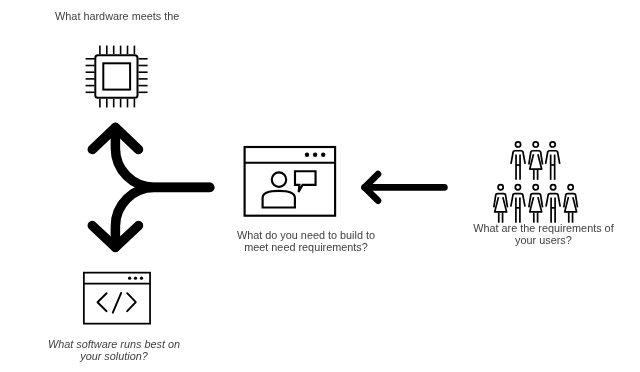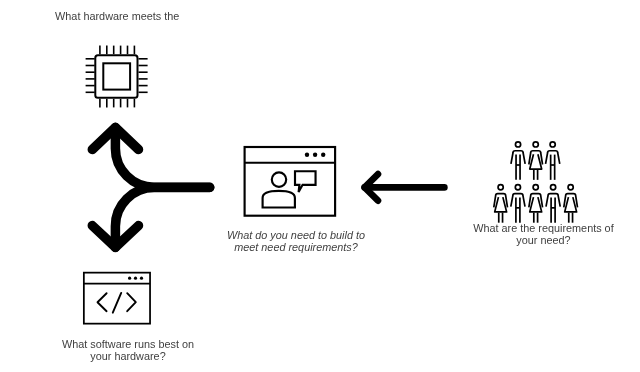--- a/index.html
+++ b/index.html
@@ -125,28 +125,28 @@
         <use href="#person-man-glyph" x="553.1" y="187.25"></use>
         <use href="#person-woman-glyph" x="570.65" y="187.25"></use>
       </g>
     </g>
   </svg>
 
   <div class="cap" style="left:117.2px;top:10.1px;">
     <div>What hardware meets the</div>
   </div>
 
-  <div class="cap" style="left:296px;top:228.6px;font-style:italic;">
+  <div class="cap" style="left:306px;top:228.6px;">
     <div>What do you need to build to</div>
     <div>meet need requirements?</div>
   </div>
 
   <div class="cap" style="left:543.45px;top:222px;">
     <div>What are the requirements of</div>
-    <div>your need?</div>
+    <div>your users?</div>
   </div>
 
-  <div class="cap" style="left:128px;top:337.7px;">
+  <div class="cap" style="left:114px;top:337.7px;font-style:italic;">
     <div>What software runs best on</div>
-    <div>your hardware?</div>
+    <div>your solution?</div>
   </div>
 
 </div>
 
 </body></html>

